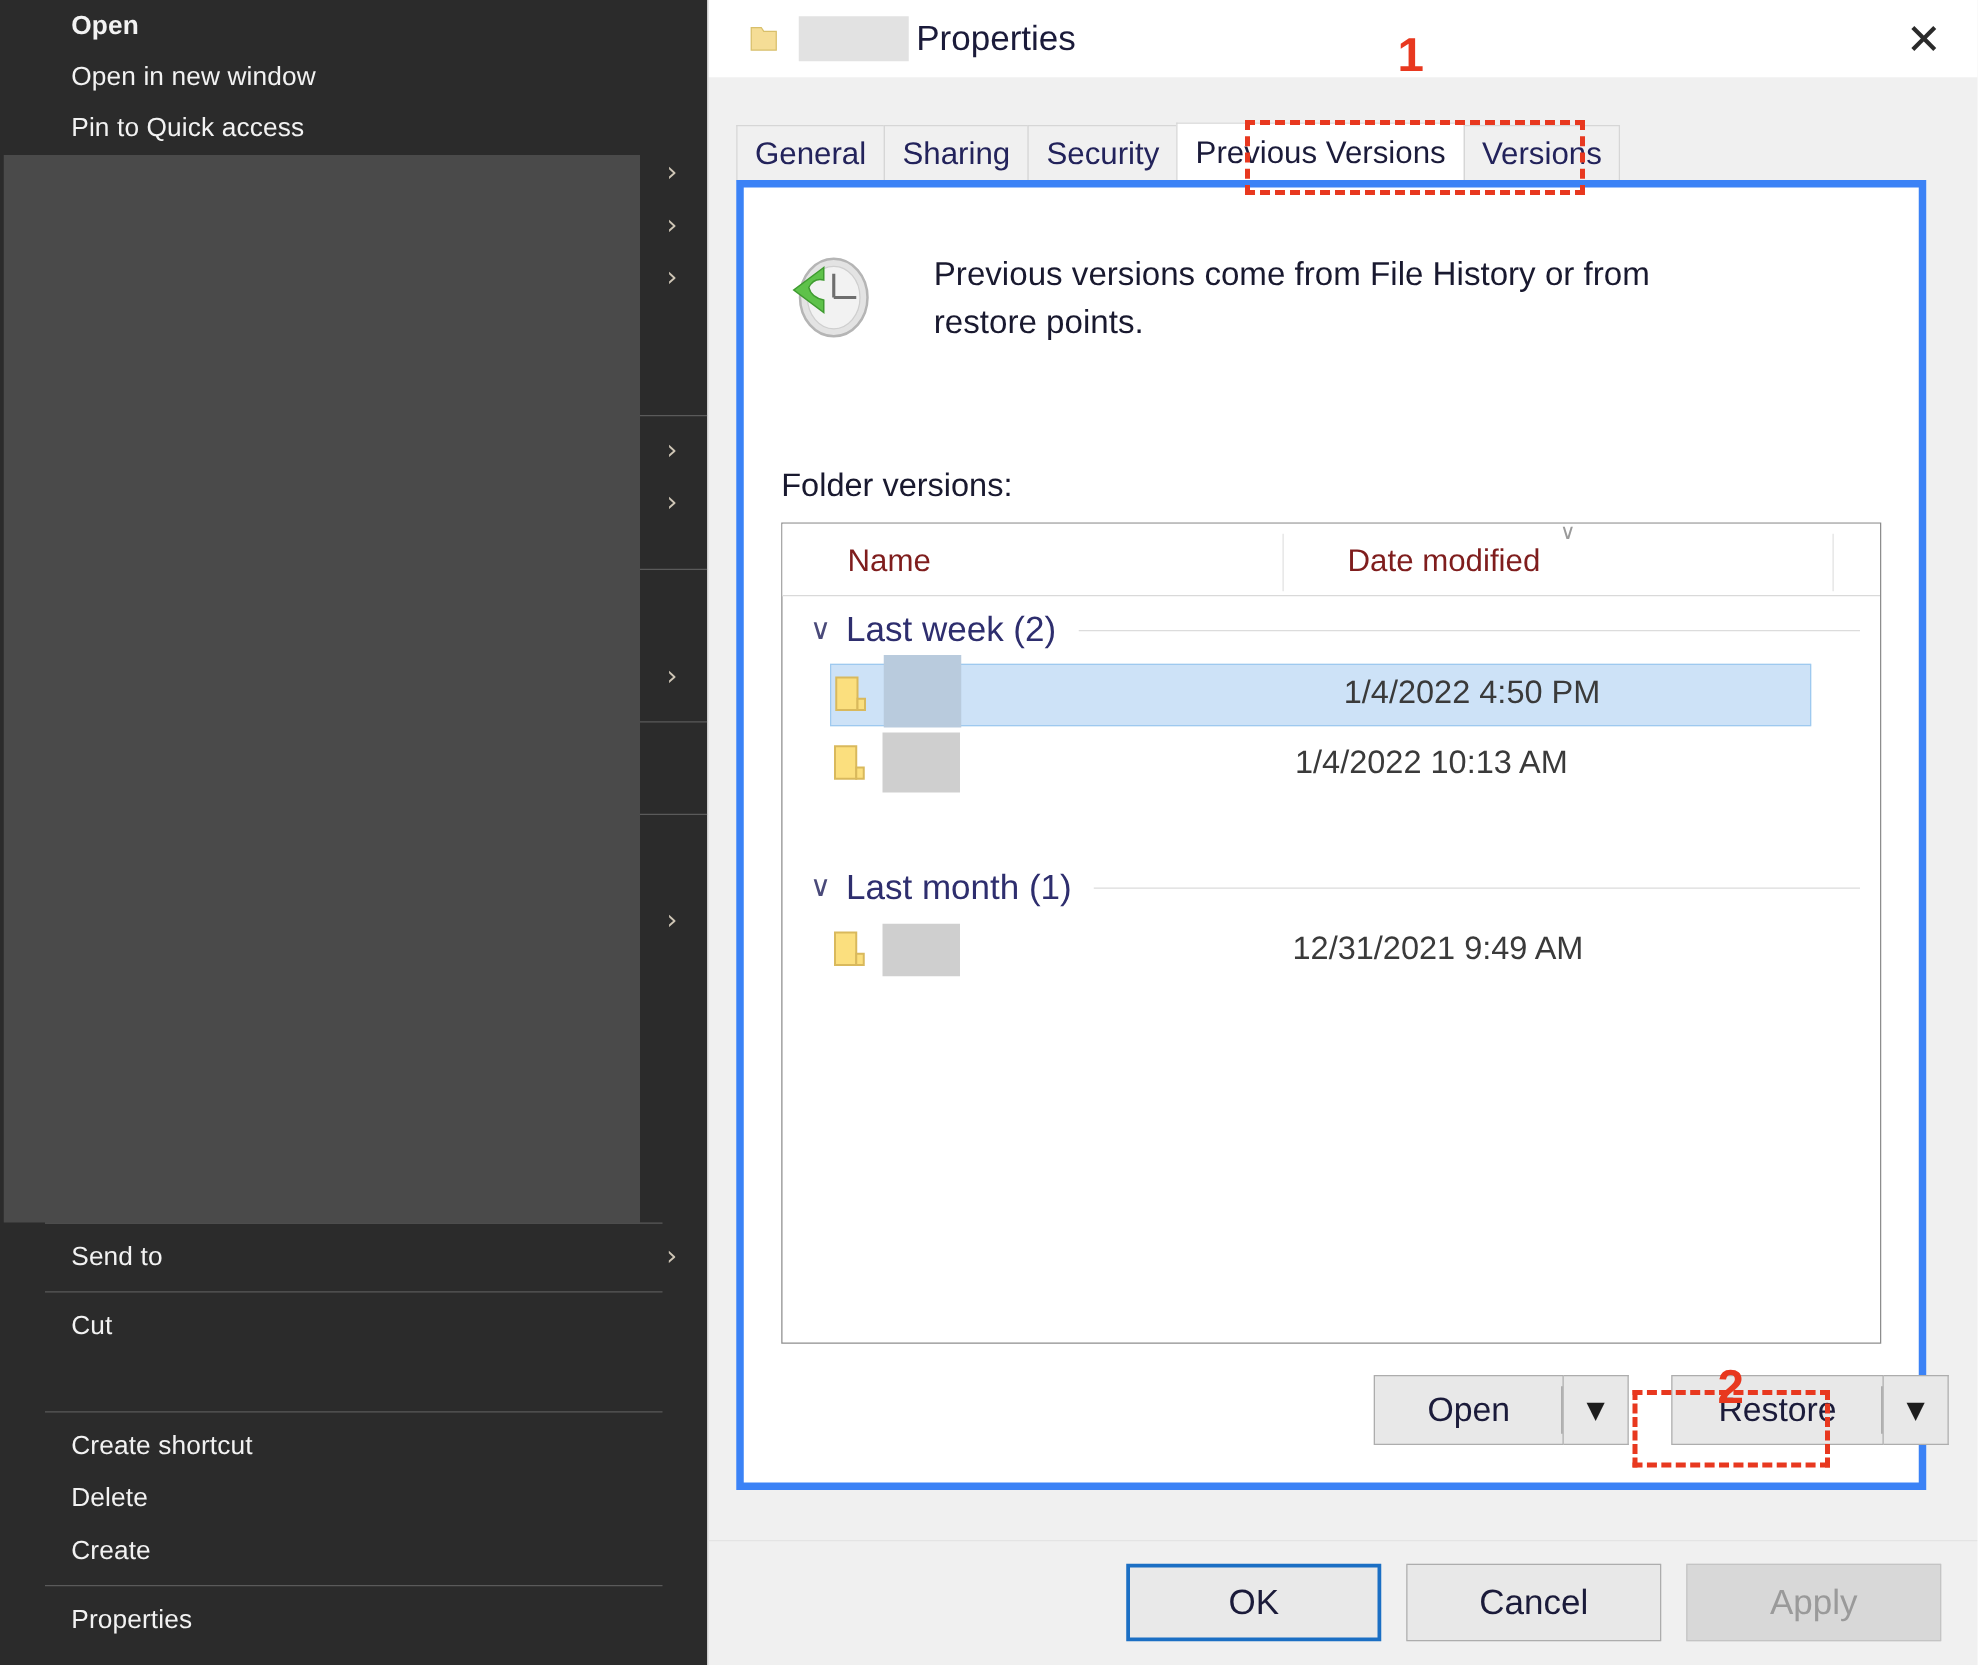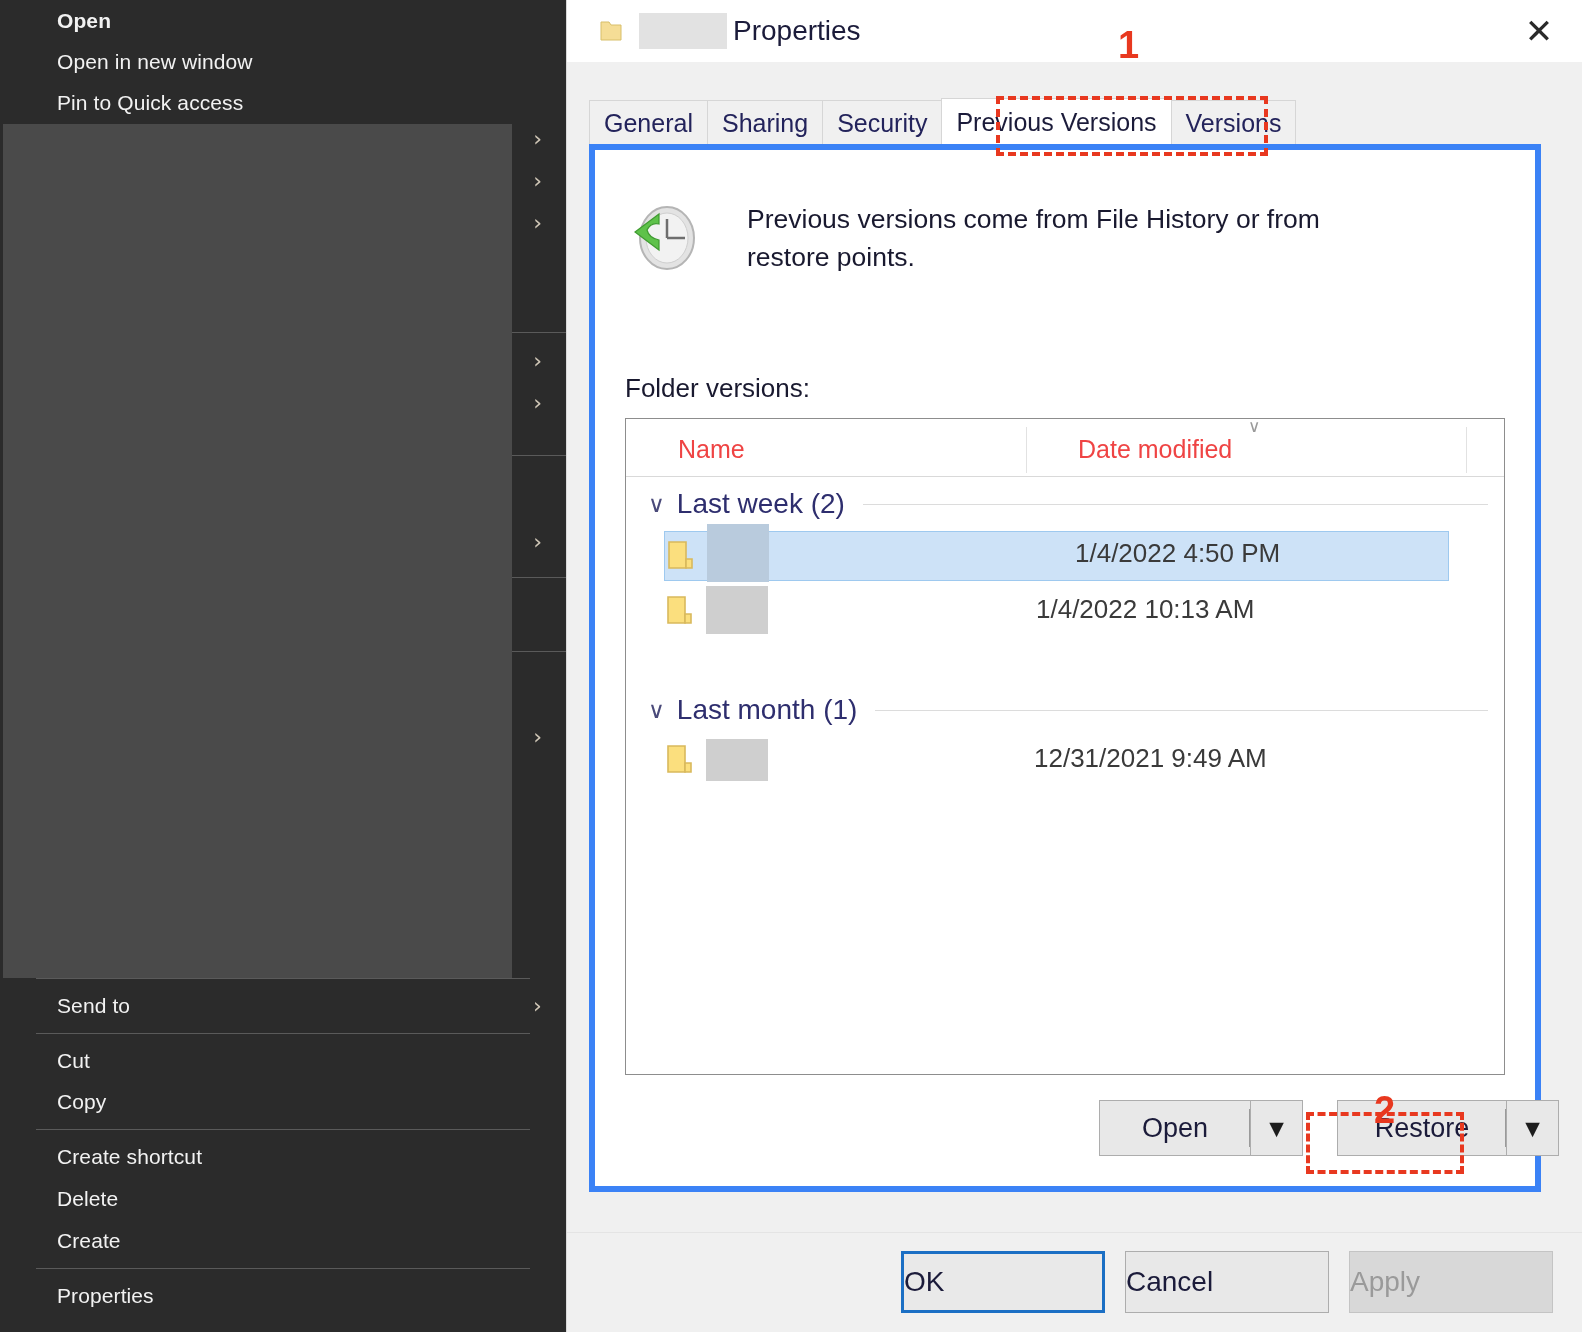--- a/index.html
+++ b/index.html
@@ -118,21 +118,21 @@
   #listview {
     position: absolute; left: 30px; top: 268px;
     width: 880px; height: 657px;
     background: #ffffff; border: 1px solid #8d8d8d;
   }
   #lv-header {
     position: relative; height: 58px; border-bottom: 1px solid #d9d9d9;
     background: #ffffff;
   }
   .lv-col-label {
-    position: absolute; top: 16px; font-size: 25px; color: #ef4444;
+    position: absolute; top: 16px; font-size: 25px; color: #7f1d1d;
     white-space: nowrap;
   }
   .lv-col-div { position: absolute; top: 8px; width: 1px; height: 46px; background: #e2e2e2; }
   #sort-indicator {
     position: absolute; left: 622px; top: -1px; font-size: 17px; color: #9a9a9a;
     font-family: "DejaVu Sans", sans-serif; line-height: 1;
   }
 
   .lv-group {
     position: absolute; left: 0; width: 880px; height: 54px;
@@ -170,21 +170,21 @@
   }
   .split-divider { position: absolute; width: 1px; top: 8px; bottom: 8px; background: #9a9a9a; }
 
   
   #dlg-footer {
     position: absolute; left: 0; top: 1232px; width: 1015px; height: 100px;
     background: #f0f0f0; border-top: 1px solid #e4e4e4;
   }
   .footer-btn {
     position: absolute; top: 18px; height: 62px; width: 204px;
-    display: flex; align-items: center; justify-content: flex-start;
+    display: flex; align-items: center; justify-content: center;
     font-size: 28px; color: #1b1b3a;
     background: #e8e8e8; border: 1px solid #adadad;
   }
   .footer-btn.primary { border: 3px solid #1b6fc4; background: #e9e9e9; }
   .footer-btn.disabled { color: #9a9a9a; background: #d8d8d8; border-color: #c4c4c4; }
 
   
   .annot-box { position: absolute; border: 4px dashed #e8381f; }
   .annot-num {
     position: absolute; font-size: 38px; font-weight: bold; color: #e8381f;
@@ -224,23 +224,20 @@
 
     <div class="cm-sep" style="top:978px;"></div>
     <div class="cm-item" style="top:985px;">
       <span class="cm-label">Send to</span>
       <span class="cm-chevron">›</span>
     </div>
     <div class="cm-sep" style="top:1033px;"></div>
     <div class="cm-item" style="top:1040px;">
       <span class="cm-label">Cut</span>
     </div>
-    <div class="cm-item" style="top:1081px;">
-      <span class="cm-label">Copy</span>
-    </div>
     <div class="cm-sep" style="top:1129px;"></div>
     <div class="cm-item" style="top:1136px;">
       <span class="cm-label">Create shortcut</span>
     </div>
     <div class="cm-item" style="top:1178px;">
       <span class="cm-label">Delete</span>
     </div>
     <div class="cm-item" style="top:1220px;">
       <span class="cm-label">Create</span>
     </div>

